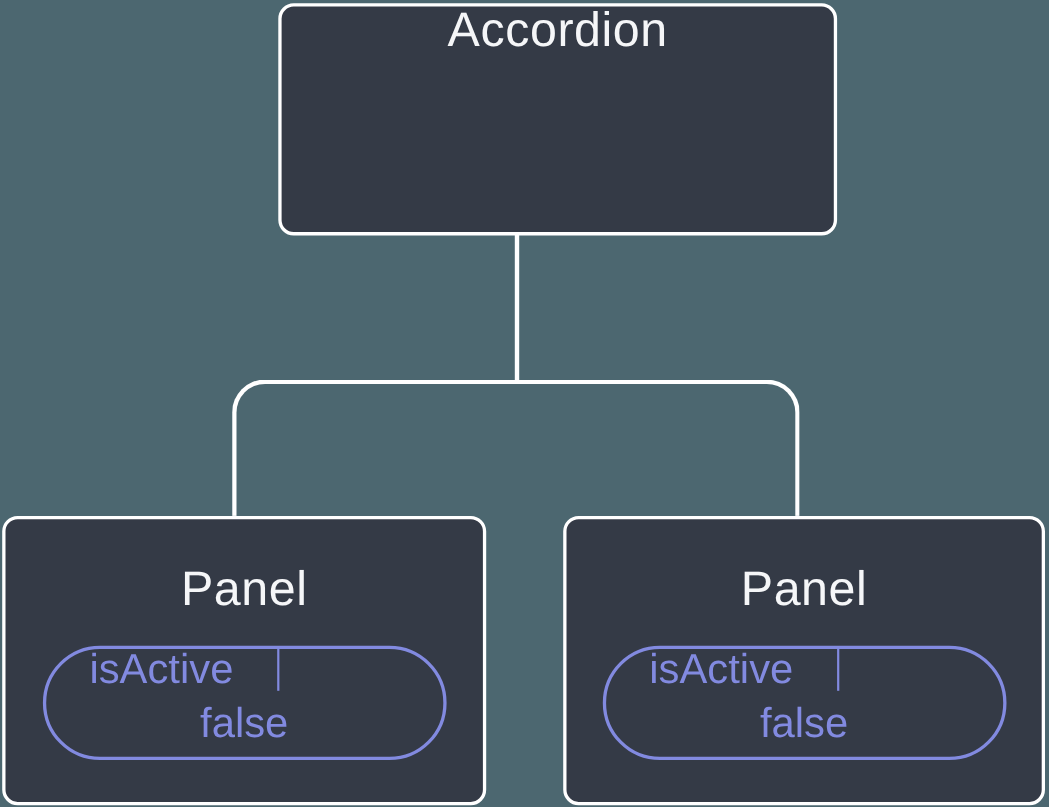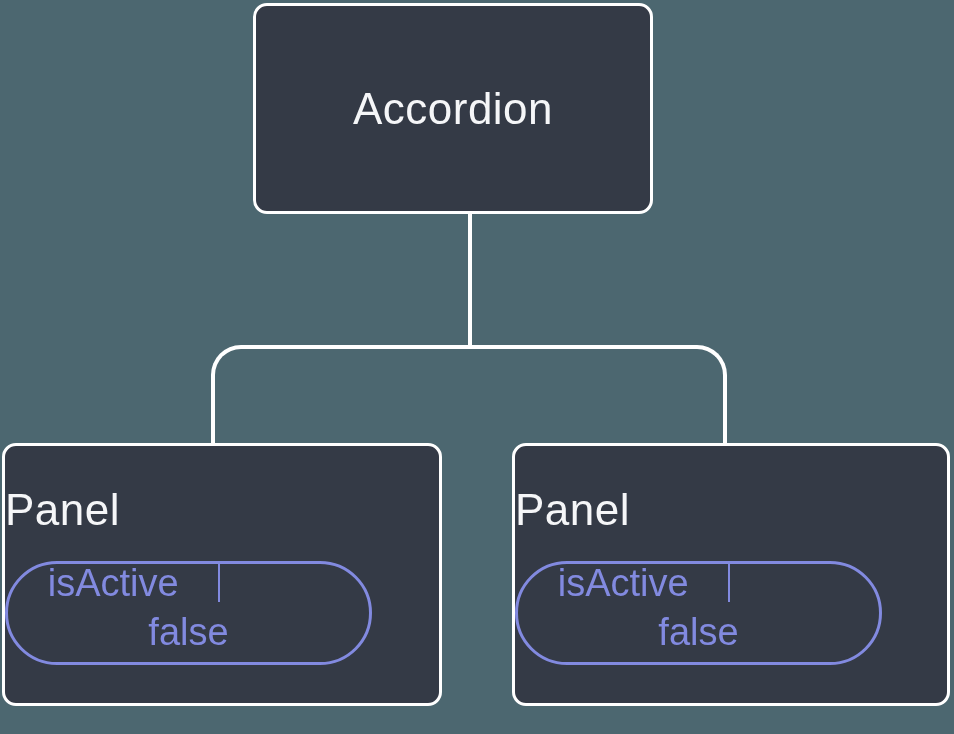--- a/index.html
+++ b/index.html
@@ -19,24 +19,24 @@
   .node {
     position: absolute;
     box-sizing: border-box;
     background: #343A46;
     border: 3.5px solid #FFFFFF;
     border-radius: 14px;
   }
   .node-root {
     left: 253px;
     top: 3px;
-    width: 400px;
+    width: 508px;
     height: 211px;
     display: flex;
-    align-items: center;
+    align-items: flex-start;
     justify-content: center;
   }
   .node-title {
     color: #F5F6F8;
     font-size: 44px;
     font-weight: 500;
     letter-spacing: 0.5px;
     line-height: 1;
     white-space: nowrap;
   }
@@ -57,25 +57,25 @@
     width: 516px;
     height: 124px;
     box-sizing: border-box;
     border: 4px solid #FFFFFF;
     border-bottom: none;
     border-radius: 30px 30px 0 0;
   }
 
   
   .node-panel {
-    top: 443px;
+    top: 469px;
     height: 263px;
     display: flex;
     flex-direction: column;
-    align-items: flex-start;
+    align-items: center;
   }
   .panel-left  { left: 2px;   width: 440px; }
   .panel-right { left: 512px; width: 438px; }
   .node-panel .node-title { margin-top: 42px; }
 
   
   .pill {
     margin-top: 29px;
     width: 367px;
     height: 104px;

